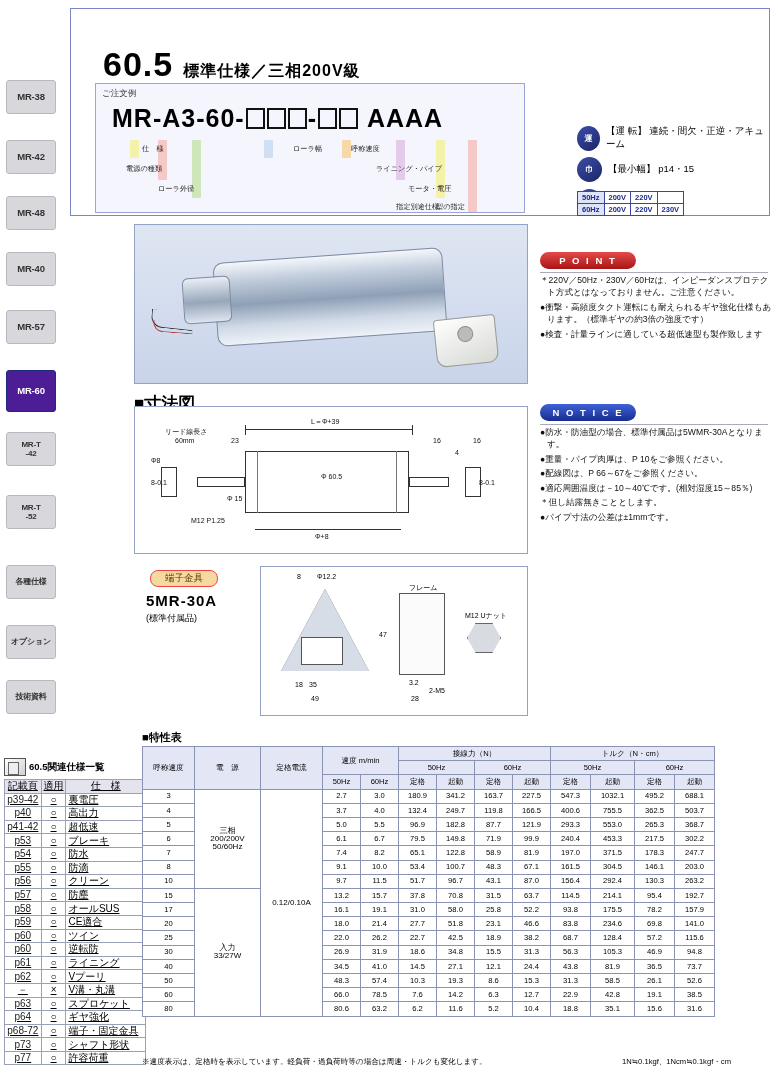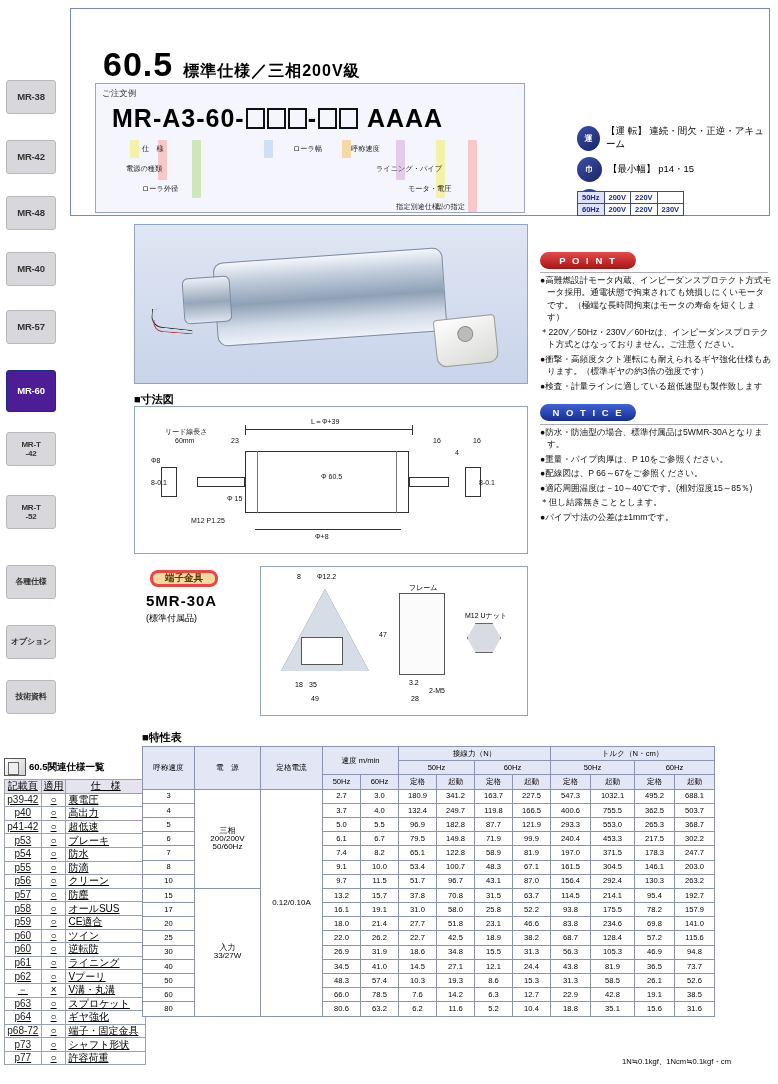--- a/index.html
+++ b/index.html
@@ -260,21 +260,21 @@
   .bracket:after{
     content:"";
     position:absolute; left:22px; top:8px; width:14px; height:14px;
     border-radius:50%; background:#b9bcb7; border:1px solid #8b8e89;
   }
 
   
   #dim-title {
     position: absolute;
     left: 72px; top: 392px;
-    font-size: 11px; font-weight: bold;
+    font-size: 17px; font-weight: bold;
   }
   #dim-box {
     position: absolute;
     left: 72px; top: 406px;
     width: 394px; height: 148px;
     border: 1px solid #93a3c6;
     background: #ffffff;
   }
   #dim-box .lbl { position: absolute; font-size: 7px; color: #111; white-space: nowrap; }
   #dim-box .ln { position: absolute; background: #333; }
@@ -312,24 +312,24 @@
     border: 1px solid #333;
     background: #fff;
   }
 
   
   #term-badge {
     position: absolute;
     left: 88px; top: 570px;
     width: 68px; height: 17px;
     background: #f6d9a0;
-    border: 3px solid #ef4444;
+    border: 1px solid #ef4444;
     border-radius: 8px;
     font-size: 9.5px;
-    font-weight: bold;
+    font-weight: normal;
     color: #5a3a05;
     display: flex; align-items: center; justify-content: center;
   }
   #term-name {
     position: absolute;
     left: 84px; top: 592px;
     font-size: 15px; font-weight: bold; letter-spacing: 1px;
   }
   #term-sub {
     position: absolute;
@@ -617,21 +617,21 @@
       <div class="cbar" style="left:62px;  top:56px; height:40px; background:#f6c8c8;"></div>
       <div class="cbar" style="left:96px;  top:56px; height:58px; background:#cfe6bb;"></div>
       <div class="cbar" style="left:168px; top:56px; height:18px; background:#cfe0f5;"></div>
       <div class="cbar" style="left:246px; top:56px; height:18px; background:#f7d9a6;"></div>
       <div class="cbar" style="left:300px; top:56px; height:40px; background:#e3cbe9;"></div>
       <div class="cbar" style="left:340px; top:56px; height:58px; background:#f2f2a8;"></div>
       <div class="cbar" style="left:372px; top:56px; height:72px; background:#f6c8c8;"></div>
 
       <div class="ctext" style="left:46px;  top:60px;">仕　様</div>
       <div class="ctext" style="left:30px;  top:80px;">電源の種類</div>
-      <div class="ctext" style="left:46px;  top:100px;">ローラ外径</div>
+      <div class="ctext" style="left:62px;  top:100px;">ローラ外径</div>
       <div class="ctext" style="left:197px; top:60px;">ローラ幅</div>
       <div class="ctext" style="left:255px; top:60px;">呼称速度</div>
       <div class="ctext" style="left:272px; top:80px;margin-left:8px;">ライニング・パイプ</div>
       <div class="ctext" style="left:312px; top:100px;">モータ・電圧</div>
       <div class="ctext" style="left:340px; top:118px;">型の指定</div>
       <div class="ctext" style="left:300px; top:118px;">指定別途仕様</div>
     </div>
 
     <div class="hchip" style="left:506px; top:116px;">
       <span class="circ">運</span>
@@ -666,21 +666,20 @@
     <div class="roller-body"></div>
     <div class="roller-end"></div>
     <div class="lead-wire"></div>
     <div class="lead-wire2"></div>
     <div class="bracket"></div>
   </div>
 
   <div id="point-head">P O I N T</div>
   <div class="rule" style="top:272px"></div>
   <div id="point-body">
-    <p>●高難燃設計モータ内蔵、インピーダンスプロテクト方式モータ採用。通電状態で拘束されても焼損しにくいモータです。（極端な長時間拘束はモータの寿命を短くします）</p>
     <p>＊220V／50Hz・230V／60Hzは、インピーダンスプロテクト方式とはなっておりません。ご注意ください。</p>
     <p>●衝撃・高頻度タクト運転にも耐えられるギヤ強化仕様もあります。（標準ギヤの約3倍の強度です）</p>
     <p>●検査・計量ラインに適している超低速型も製作致します</p>
   </div>
 
   <div id="notice-head">N O T I C E</div>
   <div class="rule" style="top:424px"></div>
   <div id="notice-body">
     <p>●防水・防油型の場合、標準付属品は5WMR-30Aとなります。</p>
     <p>●重量・パイプ肉厚は、P 10をご参照ください。</p>
@@ -980,15 +979,16 @@
           <td>11.6</td>
           <td>5.2</td>
           <td>10.4</td>
           <td>18.8</td>
           <td>35.1</td>
           <td>15.6</td>
           <td>31.6</td>
         </tr>
       </tbody>
   </table>
+  <div id="footnote">※速度表示は、定格時を表示しています。軽負荷・過負荷時等の場合は周速・トルクも変化します。</div>
   <div id="footnote2">1N≒0.1kgf、1Ncm≒0.1kgf・cm</div>
 
 </div>
 
 </body></html>

